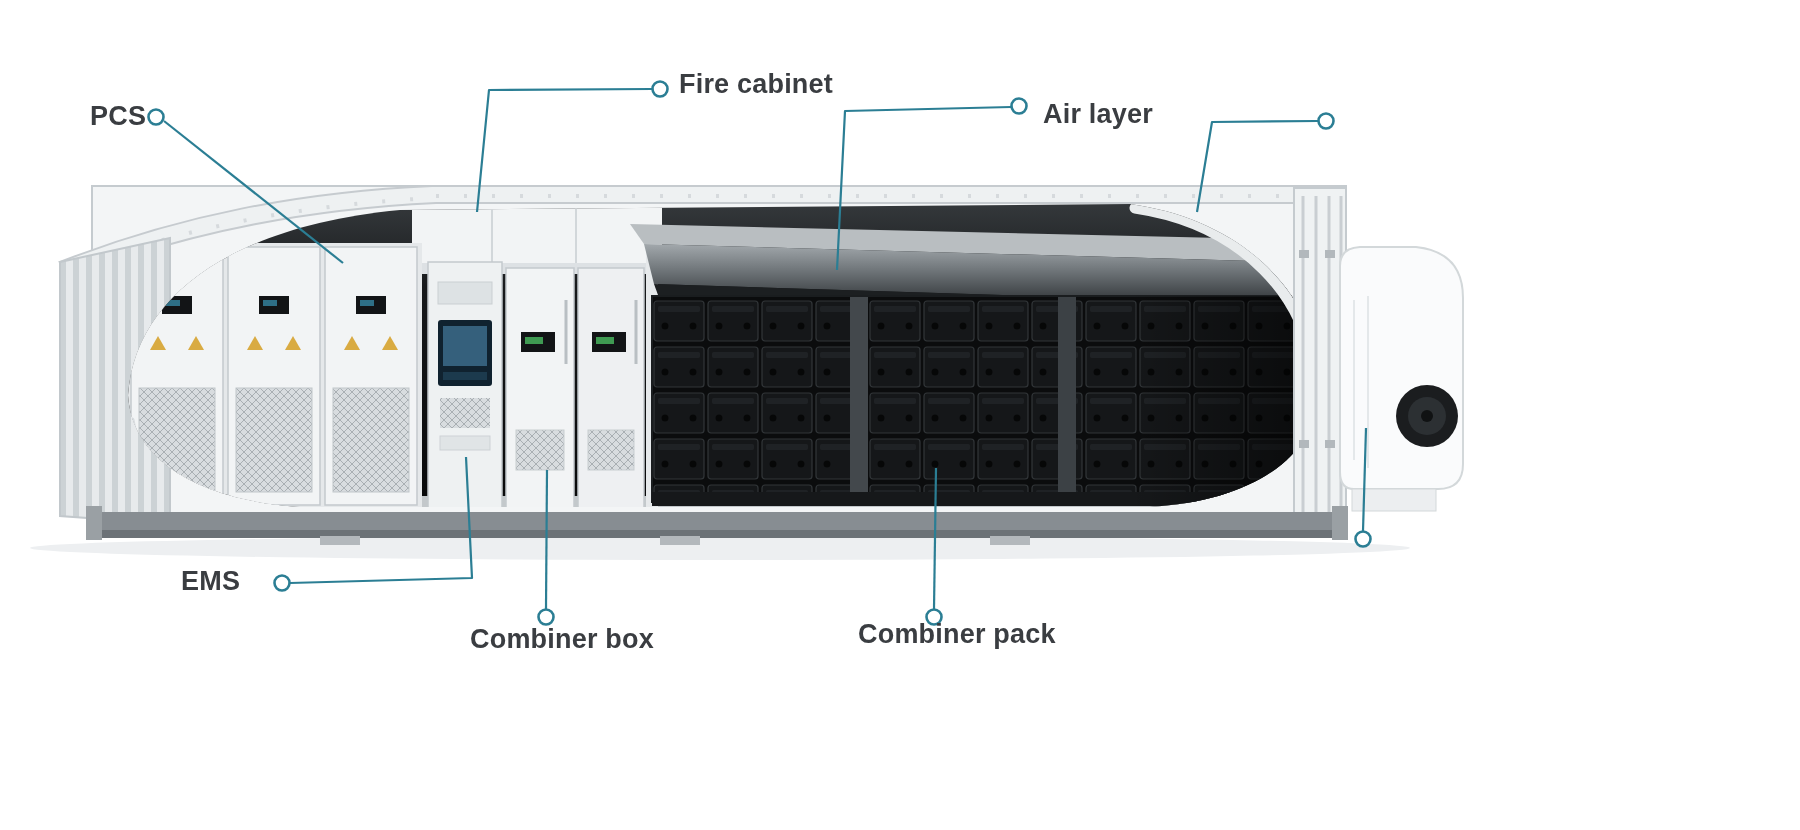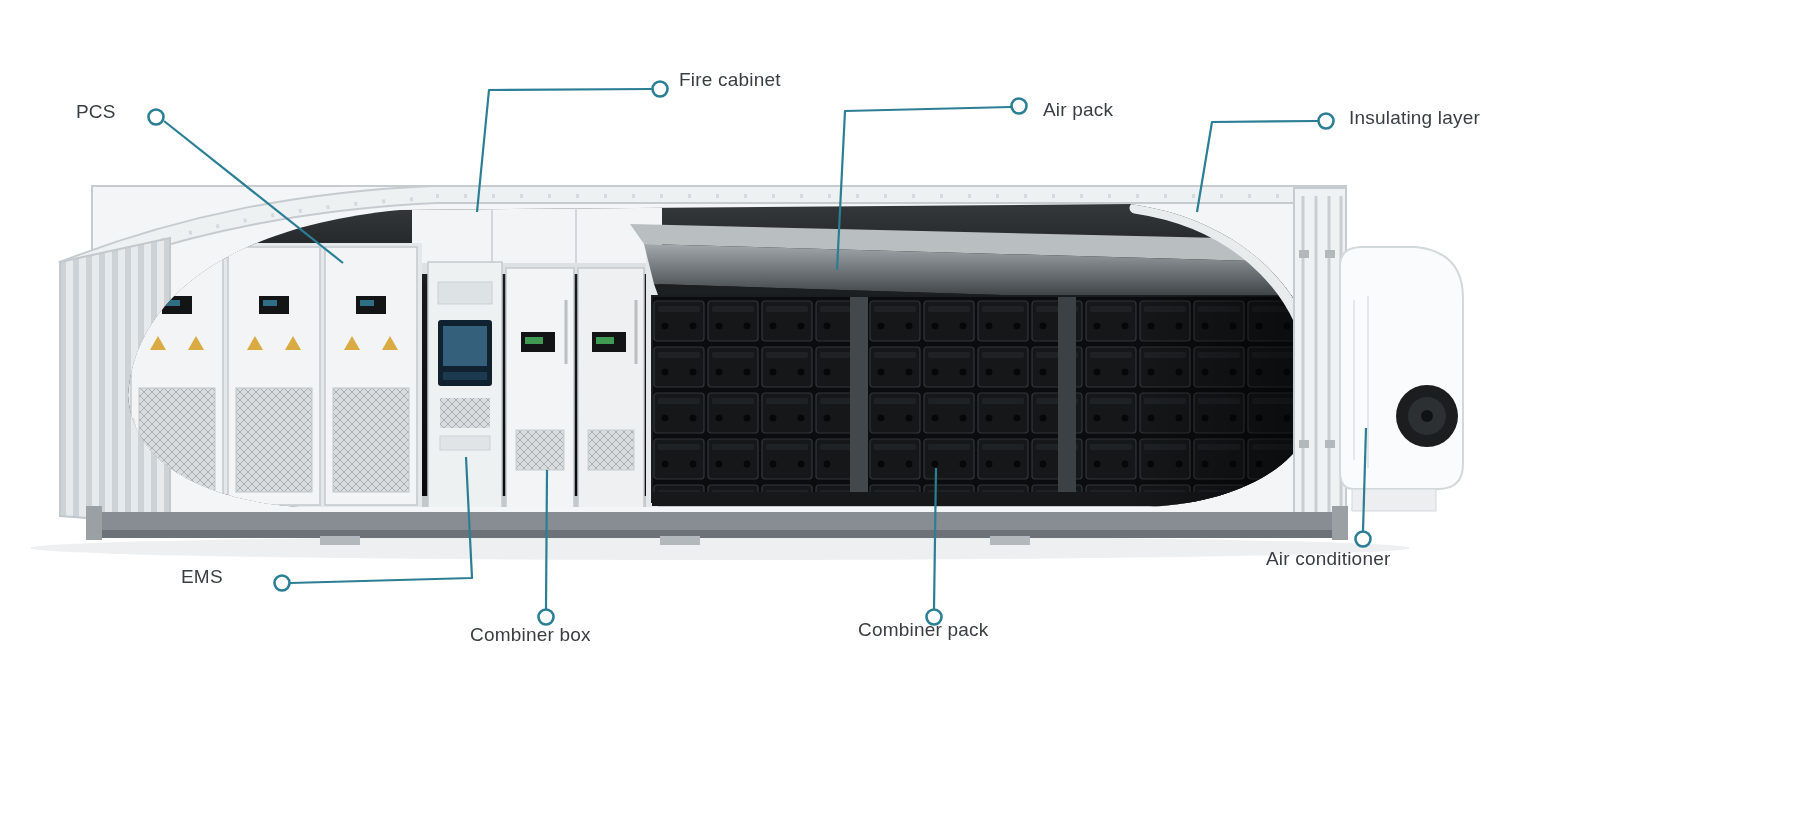--- a/index.html
+++ b/index.html
@@ -9,22 +9,22 @@
     background:#ffffff;
     overflow:hidden;
     font-family:"Liberation Sans", sans-serif;
   }
   .art, .leaders {
     position:absolute; left:0; top:0;
   }
   .leaders { pointer-events:none; }
   .label {
     position:absolute;
-    font-weight:400;
-    font-size:19px;
+    font-weight:700;
+    font-size:27px;
     color:#3a3d41;
     white-space:nowrap;
     letter-spacing:0.2px;
   }
 </style>
 </head>
 <body>
 
 <div class="stage">
 
@@ -216,22 +216,20 @@
         <polyline points="934,609 936,468"></polyline>
         <circle cx="934" cy="617" r="7.5" fill="#ffffff" stroke-width="2.6"></circle>
       </g>
       <g>
         <polyline points="1363,531 1366,428"></polyline>
         <circle cx="1363" cy="539" r="7.5" fill="#ffffff" stroke-width="2.6"></circle>
       </g>
     </g>
   </svg>
 
-  <div class="label" style="left:76px;  top:101px;">PCS</div>
+  <div class="label" style="left:90px;  top:101px;">PCS</div>
   <div class="label" style="left:679px; top:69px;">Fire cabinet</div>
-  <div class="label" style="left:1043px;top:99px;">Air pack</div>
-  <div class="label" style="left:1349px;top:107px;">Insulating layer</div>
+  <div class="label" style="left:1043px;top:99px;">Air layer</div>
   <div class="label" style="left:181px; top:566px;">EMS</div>
   <div class="label" style="left:470px; top:624px;">Combiner box</div>
   <div class="label" style="left:858px; top:619px;">Combiner pack</div>
-  <div class="label" style="left:1266px;top:548px;">Air conditioner</div>
 
 </div>
 
 </body></html>

